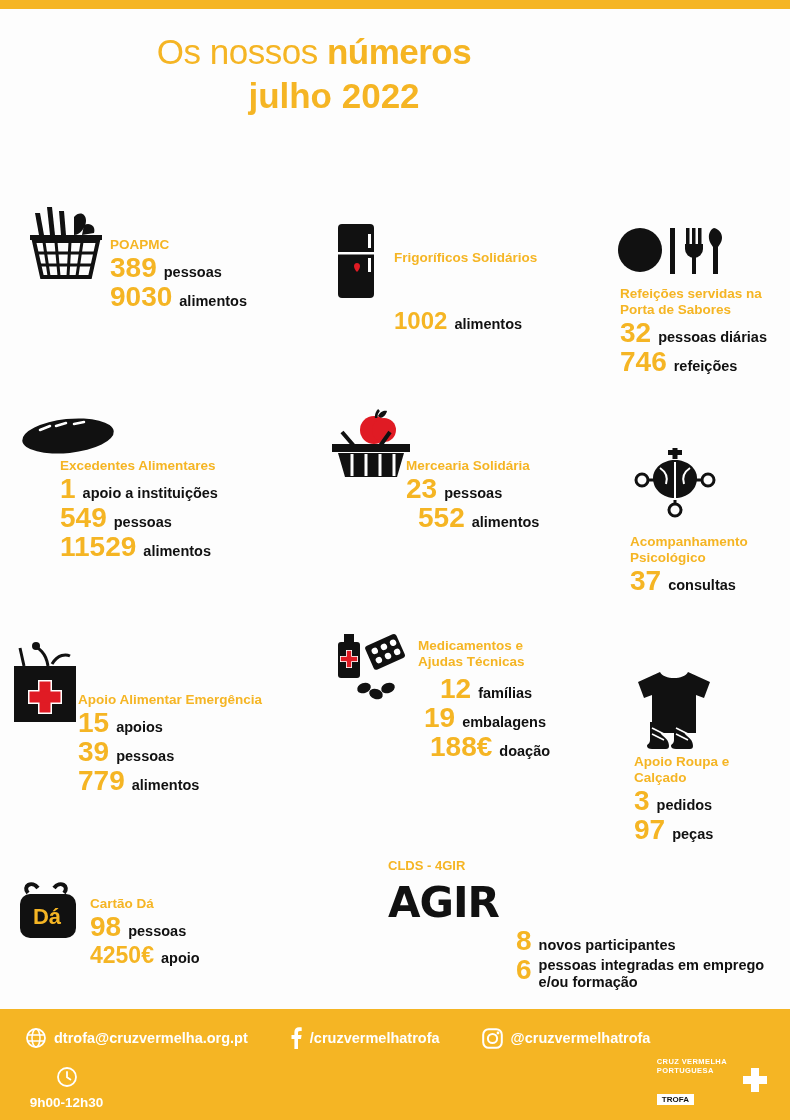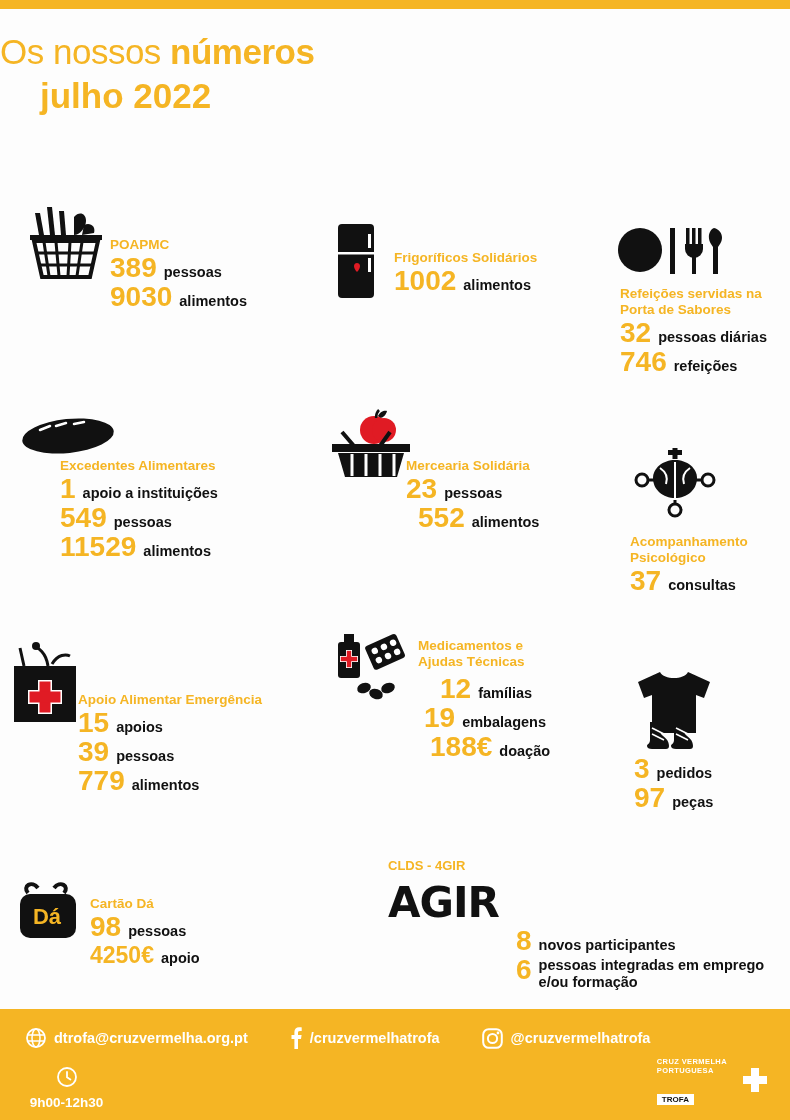--- a/index.html
+++ b/index.html
@@ -27,20 +27,21 @@
     width: 790px;
     height: 9px;
     background: #f5b524;
   }
   
   .title-block {
     position: absolute;
     top: 30px;
     left: 0;
     width: 628px;
+    text-align: center;
   }
   .title-line1 {
     font-size: 35px;
     font-weight: bold;
     color: #f5b524;
     letter-spacing: -0.5px;
     line-height: 44px;
   }
   .title-line1 .bold-part {
     color: #f5b524;
@@ -211,21 +212,21 @@
         <rect x="8" y="2" width="36" height="74" rx="4" fill="#111"></rect>
         <rect x="8" y="30" width="36" height="2.5" fill="#fff"></rect>
         <rect x="38" y="12" width="3" height="14" fill="#fff"></rect>
         <rect x="38" y="36" width="3" height="14" fill="#fff"></rect>
         <path d="M24 44 c0 -4 6 -4 6 0 c0 3 -3 6 -3 6 c0 0 -3 -3 -3 -6z" fill="#e01b24"></path>
       </svg>
     </div>
     <div style="position:absolute; top:28px; left:64px;">
       <div class="label">Frigoríficos Solidários</div>
       <div class="stat-row">
-        <span class="num" style="font-size:28px;">1002</span>
+        <span class="num" style="font-size:24px;margin-top:40px;">1002</span>
         <span class="unit">alimentos</span>
       </div>
     </div>
   </div>
 
   <div class="item" style="top:222px; left:608px; width:185px;">
     <div class="icon" style="top:0; left:8px;">
       <svg width="110" height="60" viewBox="0 0 110 60">
         <circle cx="24" cy="28" r="22" fill="#111"></circle>
         <rect x="54" y="6" width="5" height="46" fill="#111"></rect>
@@ -417,20 +418,21 @@
         <g fill="#111">
           <path d="M20 54 c0 12 0 16 0 18 c0 4 -3 4 -3 6 c0 2 2 3 5 3 h14 c2 0 3 -1 3 -3 c0 -6 -4 -8 -8 -12 l-4 -12z"></path>
           <path d="M44 54 c0 12 0 16 0 18 c0 4 -3 4 -3 6 c0 2 2 3 5 3 h14 c2 0 3 -1 3 -3 c0 -6 -4 -8 -8 -12 l-4 -12z"></path>
         </g>
         <g stroke="#fff" stroke-width="1.6" fill="none">
           <path d="M22 60 l12 6 M22 66 l12 6 M46 60 l12 6 M46 66 l12 6"></path>
         </g>
       </svg>
     </div>
     <div style="position:absolute; top:86px; left:10px;">
+      <div class="label" style="width:150px;">Apoio Roupa e Calçado</div>
       <div class="stat-row">
         <span class="num">3</span>
         <span class="unit">pedidos</span>
       </div>
       <div class="stat-row">
         <span class="num">97</span>
         <span class="unit">peças</span>
       </div>
     </div>
   </div>

